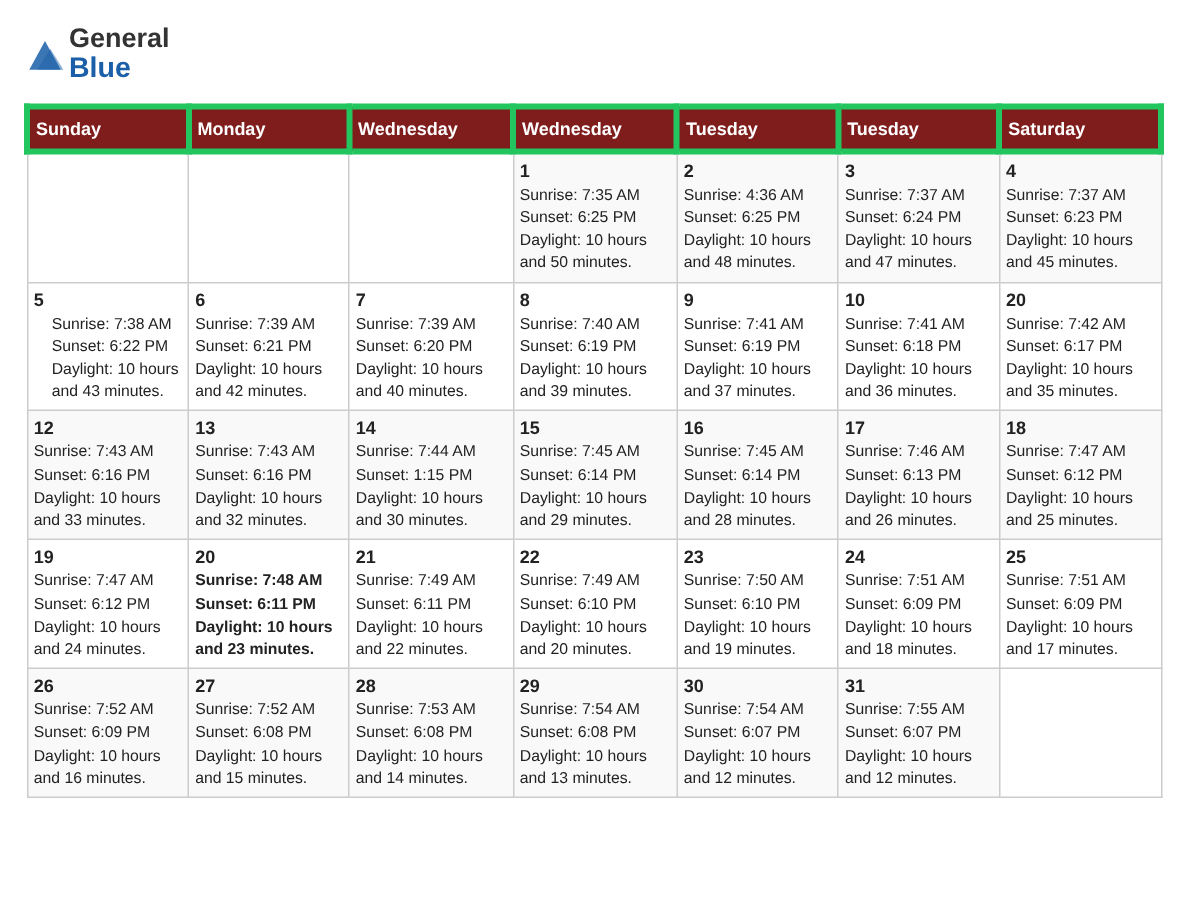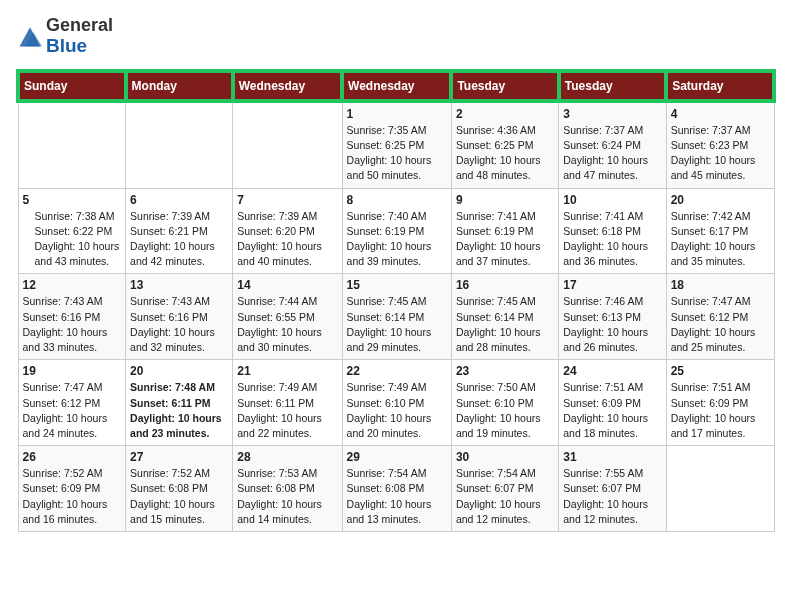--- a/index.html
+++ b/index.html
@@ -218,21 +218,21 @@
         <td>
           <span class="day-num">13</span>
           <div class="day-info" style="white-space: pre-line;">Sunrise: 7:43 AM
 Sunset: 6:16 PM
 Daylight: 10 hours
 and 32 minutes.</div>
         </td>
         <td>
           <span class="day-num">14</span>
           <div class="day-info" style="white-space: pre-line;">Sunrise: 7:44 AM
-Sunset: 6:55 PM
+Sunset: 1:15 PM
 Daylight: 10 hours
 and 30 minutes.</div>
         </td>
         <td>
           <span class="day-num">15</span>
           <div class="day-info" style="white-space: pre-line;">Sunrise: 7:45 AM
 Sunset: 6:14 PM
 Daylight: 10 hours
 and 29 minutes.</div>
         </td>

